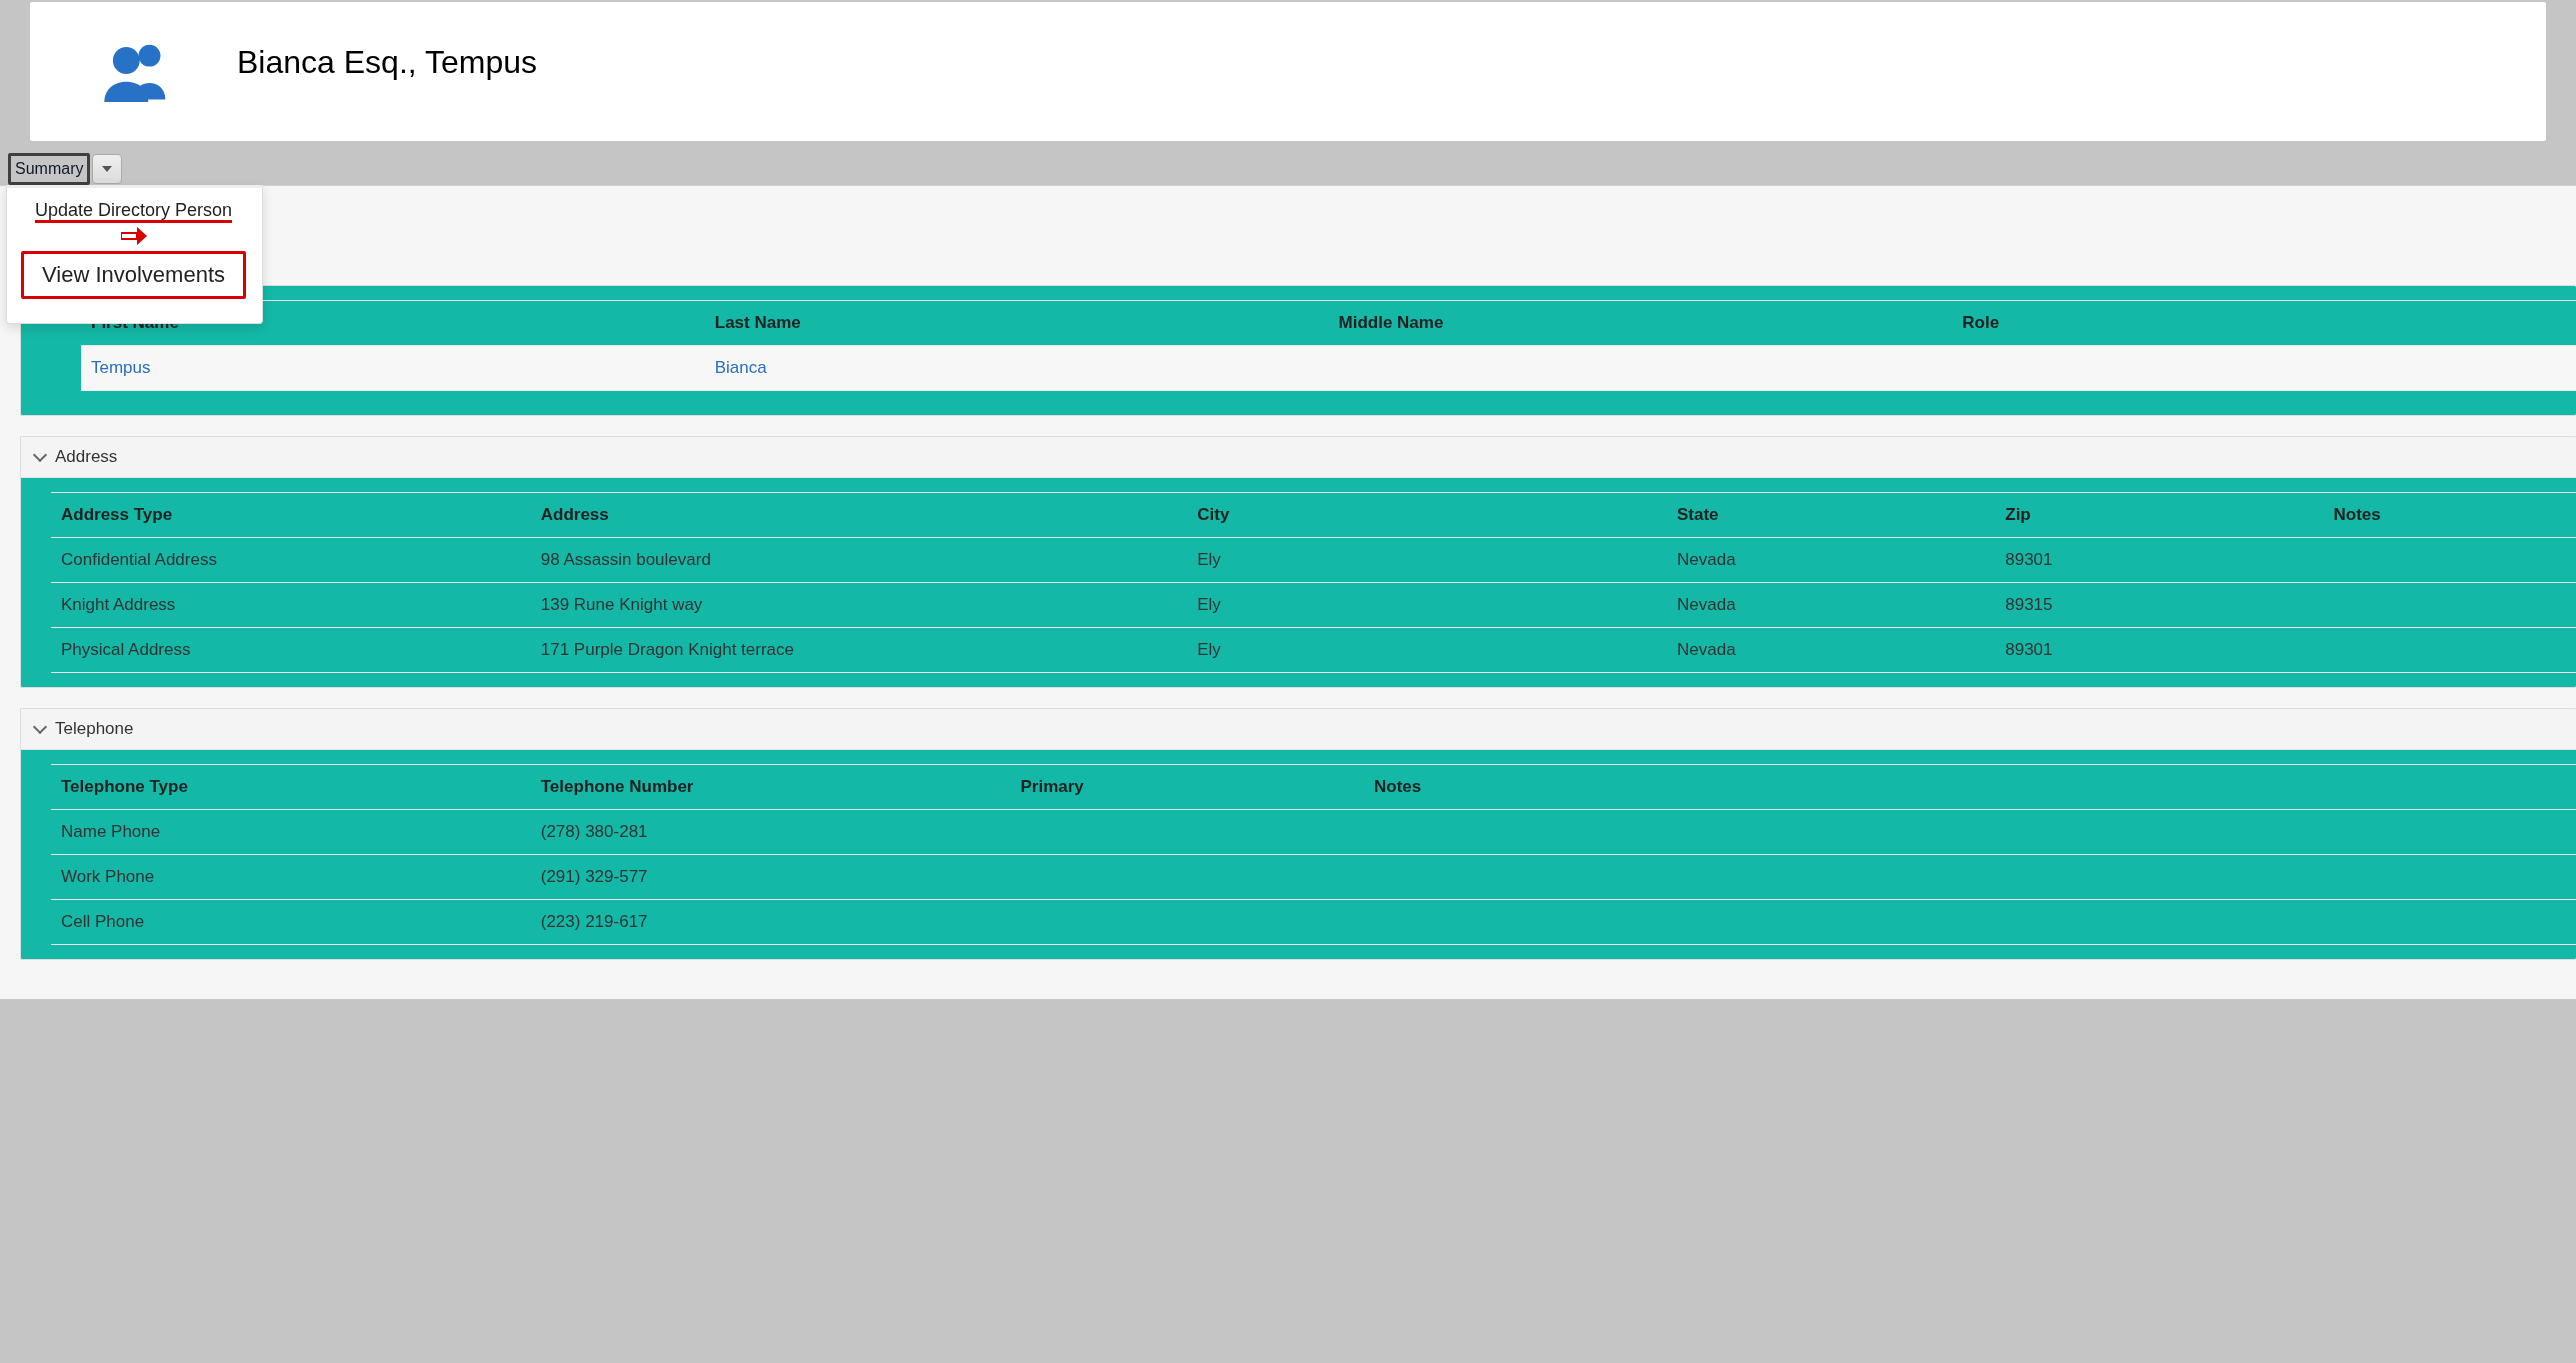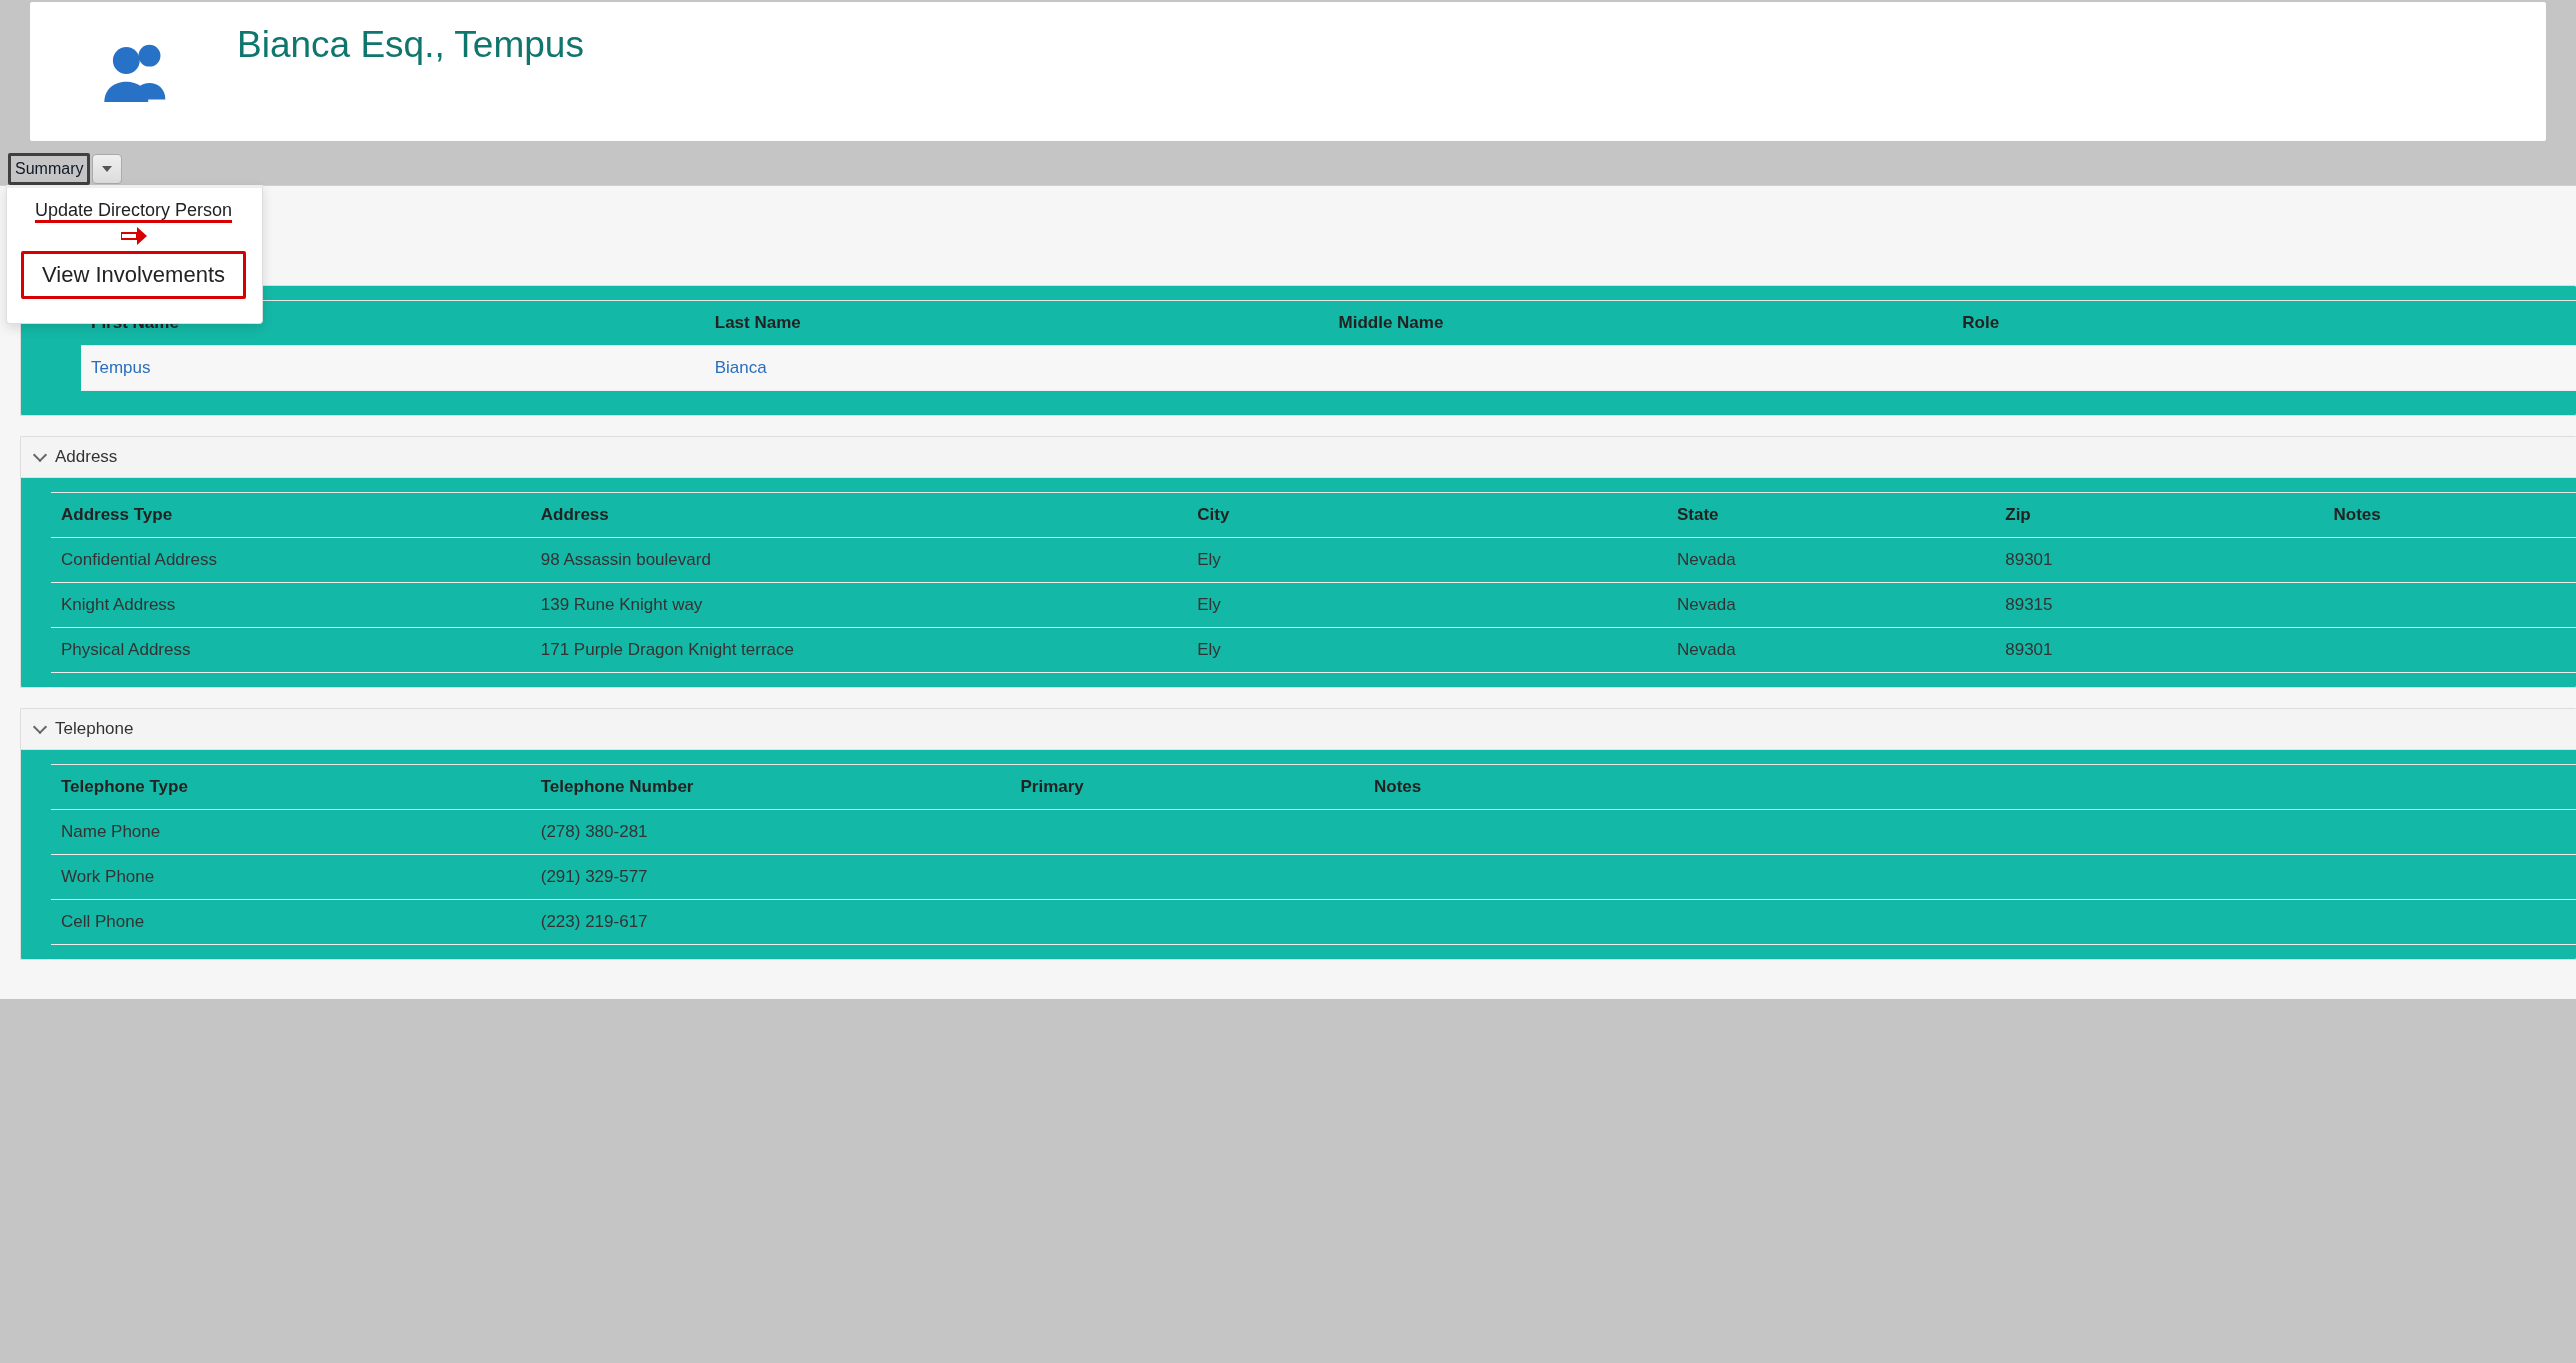--- a/index.html
+++ b/index.html
@@ -29,24 +29,24 @@
   .header-icon {
     width: 79px;
     height: 79px;
     display: flex;
     align-items: center;
     justify-content: center;
     margin-left: 39px;
     margin-top: 10px;
   }
   .header-title {
-    font-size: 37px;
+    font-size: 32px;
     font-weight: 400;
-    color: #0f766e;
-    margin-top: 2px;
+    color: #000000;
+    margin-top: 22px;
   }
 
   
   .tab-bar {
     display: flex;
     align-items: center;
     padding: 12px 0 0 8px;
   }
   .tab-summary {
     border: 3px solid #404040;

